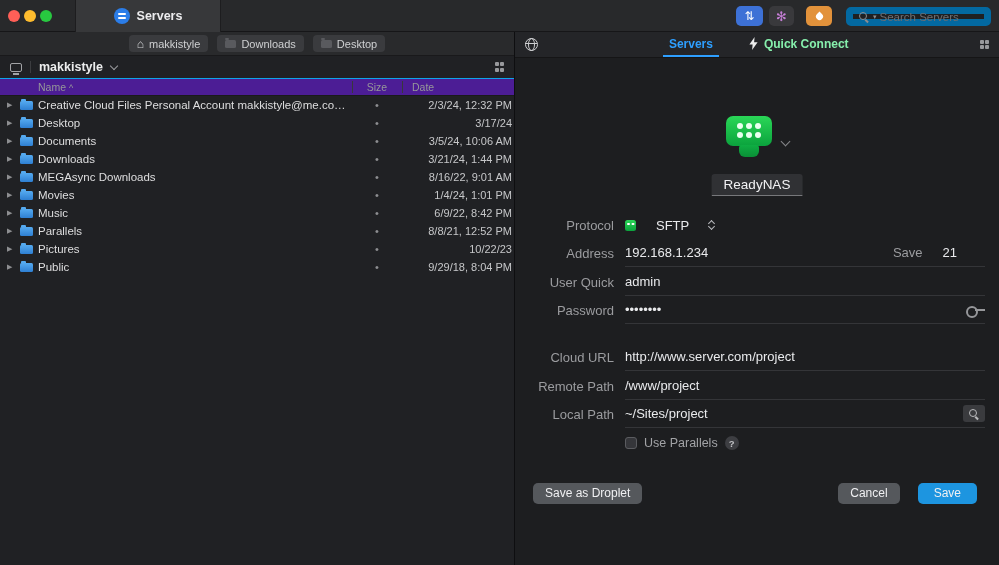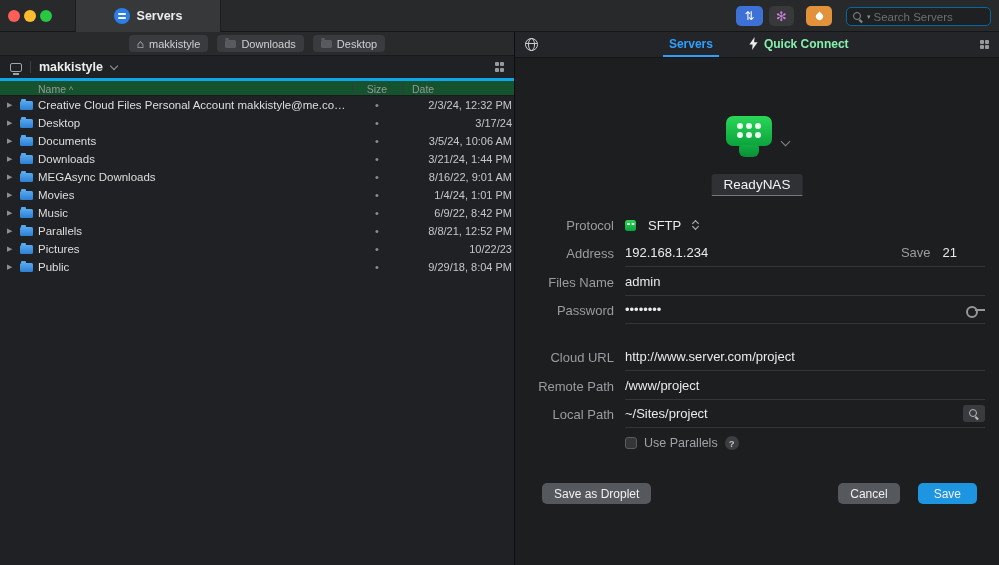--- a/index.html
+++ b/index.html
@@ -21,21 +21,21 @@
   .tab-ic::before{content:"";position:absolute;left:4px;right:4px;top:5px;height:2px;background:#fff;
     border-radius:1px;box-shadow:0 4px 0 #fff}
   .tab-label{font-size:12.5px;color:#ececee;font-weight:600}
   .tb{position:absolute;top:6px;height:20px;border-radius:5px;display:flex;align-items:center;justify-content:center}
   .tb.transfers{left:736px;width:27px;background:#3d71d6;color:#fff;font-size:12px;line-height:1}
   .tb.sync{left:769px;width:25px;background:#39393c}
   .flower{color:#c77fd8;font-size:13px;line-height:1}
   .tb.warn{left:806px;width:26px;background:#e2923b}
   .droplet{width:7px;height:7px;background:#fff;border-radius:0 50% 50% 50%;transform:rotate(45deg)}
   .search{position:absolute;left:846px;top:7px;width:145px;height:19px;background:#1f2022;
-    border:1px solid #0369a1;border-radius:5px;display:flex;align-items:center;padding:0 6px;gap:3px}
+    border:7px solid #0369a1;border-radius:5px;display:flex;align-items:center;padding:0 6px;gap:3px}
   .search input{flex:1;background:transparent;border:none;outline:none;color:#9b9c9f;font-size:11.5px;min-width:0}
   .search input::placeholder{color:#6e6f73}
   .mag{position:relative;width:11px;height:11px;flex:0 0 auto}
   .mag::before{content:"";position:absolute;left:0;top:1px;width:6px;height:6px;border:1.5px solid #8b8c90;border-radius:50%}
   .mag::after{content:"";position:absolute;left:7px;top:8px;width:4px;height:1.5px;background:#8b8c90;
     transform:rotate(45deg);transform-origin:0 0}
   .search .caret{color:#8b8c90;font-size:7px;line-height:1}
 
   
   .pathbar{position:absolute;left:0;top:32px;width:514px;height:24px;background:#292a2c;
@@ -51,21 +51,21 @@
   .browser-header{height:22px;display:flex;align-items:center;padding:0 10px;gap:8px}
   .computer{width:12px;height:9px;border:1.5px solid #a2a3a6;border-radius:2px;position:relative;flex:0 0 auto}
   .computer::after{content:"";position:absolute;left:2px;right:2px;bottom:-4px;height:1.5px;background:#a2a3a6}
   .vsep{width:1px;height:12px;background:#3c3d40}
   .browser-title{font-size:12.5px;font-weight:700;color:#eceded}
   .chev{display:inline-block;width:6px;height:6px;border-right:1.5px solid #9a9b9e;
     border-bottom:1.5px solid #9a9b9e;transform:rotate(45deg);margin-top:-3px}
   .browser-header .grid-ic{margin-left:auto}
   .grid-ic{display:grid;grid-template-columns:4px 4px;grid-auto-rows:4px;gap:1.5px}
   .grid-ic b{background:#98999c;border-radius:1px}
-  .colhead{position:relative;height:18px;background:#14532d;border-top:3px solid #0ea5e9;
+  .colhead{position:relative;height:18px;background:#4c1d95;border-top:1px solid #0ea5e9;
     border-bottom:1px solid #1a1a1c;font-size:10.5px;color:#96979a}
   .colhead .col-name{position:absolute;left:38px;top:0;line-height:16px}
   .colhead .sort{font-size:9px;margin-left:3px}
   .colhead .col-size{position:absolute;left:352px;width:50px;text-align:center;line-height:16px}
   .colhead .col-date{position:absolute;left:412px;line-height:16px}
   .colhead::before{content:"";position:absolute;left:352px;top:2px;bottom:2px;width:1px;background:#38393c}
   .colhead::after{content:"";position:absolute;left:402px;top:2px;bottom:2px;width:1px;background:#38393c}
   .row{position:relative;height:18px}
   .row .disc{position:absolute;left:7px;top:0;line-height:18px;font-size:7px;color:#8d8e91}
   .row .folder{position:absolute;left:20px;top:5px;width:13px;height:9px;border-radius:1.5px;
@@ -104,21 +104,21 @@
   .base{width:20px;height:12px;margin:-1px auto 0;background:linear-gradient(180deg,#0fae43,#0a8f36);
     border-radius:3px 3px 6px 6px}
   .server-hero .chev{width:7px;height:7px;border-color:#86878a;margin-top:10px}
 
   .name-field{position:absolute;top:142px;left:50%;transform:translateX(-50%);background:#303134;
     border-bottom:1px solid #77787b;border-radius:3px 3px 0 0;padding:3px 12px;
     font-size:13.5px;color:#f2f2f4;white-space:nowrap}
 
   .frow{position:absolute;left:14px;right:14px;height:28px;display:flex;align-items:center}
   .flabel{width:85px;text-align:right;margin-right:11px;font-size:13px;color:#9b9c9f;flex:0 0 auto}
-  .fval{flex:1;display:flex;align-items:center;height:100%;font-size:13px;color:#e9eaec;gap:12px}
+  .fval{flex:1;display:flex;align-items:center;height:100%;font-size:13px;color:#e9eaec;gap:20px}
   .frow.lined .fval{border-bottom:1px solid #343538}
   .r-protocol{top:179px}.r-address{top:207px}.r-username{top:236px}.r-password{top:264px}
   .r-rooturl{top:311px}.r-remotepath{top:340px}.r-localpath{top:368px}
   .proto-ic{width:11px;height:11px;border-radius:2.5px;background:linear-gradient(180deg,#2ad757,#0ba33d);
     position:relative;flex:0 0 auto}
   .proto-ic::before{content:"";position:absolute;left:2px;top:3px;width:2.5px;height:2.5px;
     border-radius:50%;background:#fff;box-shadow:4.5px 0 0 #fff}
   .stepper{display:flex;flex-direction:column;margin-left:0}
   .stepper i{width:5px;height:5px;border-right:1.5px solid #b9babd;border-bottom:1.5px solid #b9babd;display:block}
   .stepper .up{transform:rotate(-135deg)}
@@ -134,21 +134,21 @@
     display:flex;align-items:center;justify-content:center}
   .browse-btn .mag::before{border-color:#b9babc}
   .browse-btn .mag::after{background:#b9babc}
 
   .docksend{position:absolute;left:110px;top:404px;display:flex;align-items:center;gap:7px}
   .checkbox{width:12px;height:12px;border-radius:3px;background:#35363a;border:1px solid #5b5c60}
   .ds-label{font-size:12.5px;color:#a2a3a6}
   .help-badge{width:14px;height:14px;border-radius:50%;background:#3d3e42;color:#c0c1c4;
     font-size:9.5px;font-weight:700;display:flex;align-items:center;justify-content:center}
 
-  .panel-buttons{position:absolute;left:27px;right:22px;top:450px;height:22px;display:flex;align-items:flex-end}
+  .panel-buttons{position:absolute;left:18px;right:22px;top:450px;height:22px;display:flex;align-items:center}
   .btn{height:21px;padding:0 12px;border-radius:5px;font-size:12px;color:#f0f0f2;
     display:flex;align-items:center}
   .btn.gray{background:#55585c}
   .btn.cancel{margin-left:auto}
   .btn.save{background:#1d95e0;margin-left:18px;padding:0 16px}
 </style>
 </head>
 <body>
 
 <div class="app">
@@ -354,21 +354,21 @@
       <span class="flabel">Address</span>
       <span class="fval">
         <span>192.168.1.234</span>
         <span class="spacer"></span>
         <span class="port-label">Save</span>
         <span class="port-val">21</span>
       </span>
     </div>
 
     <div class="frow lined r-username">
-      <span class="flabel">Files Name</span>
+      <span class="flabel">User Quick</span>
       <span class="fval">
           <span>admin</span>
         </span>
     </div>
 
     <div class="frow lined r-password">
       <span class="flabel">Password</span>
       <span class="fval">
         <span>••••••••</span>
         <span class="spacer"></span>

